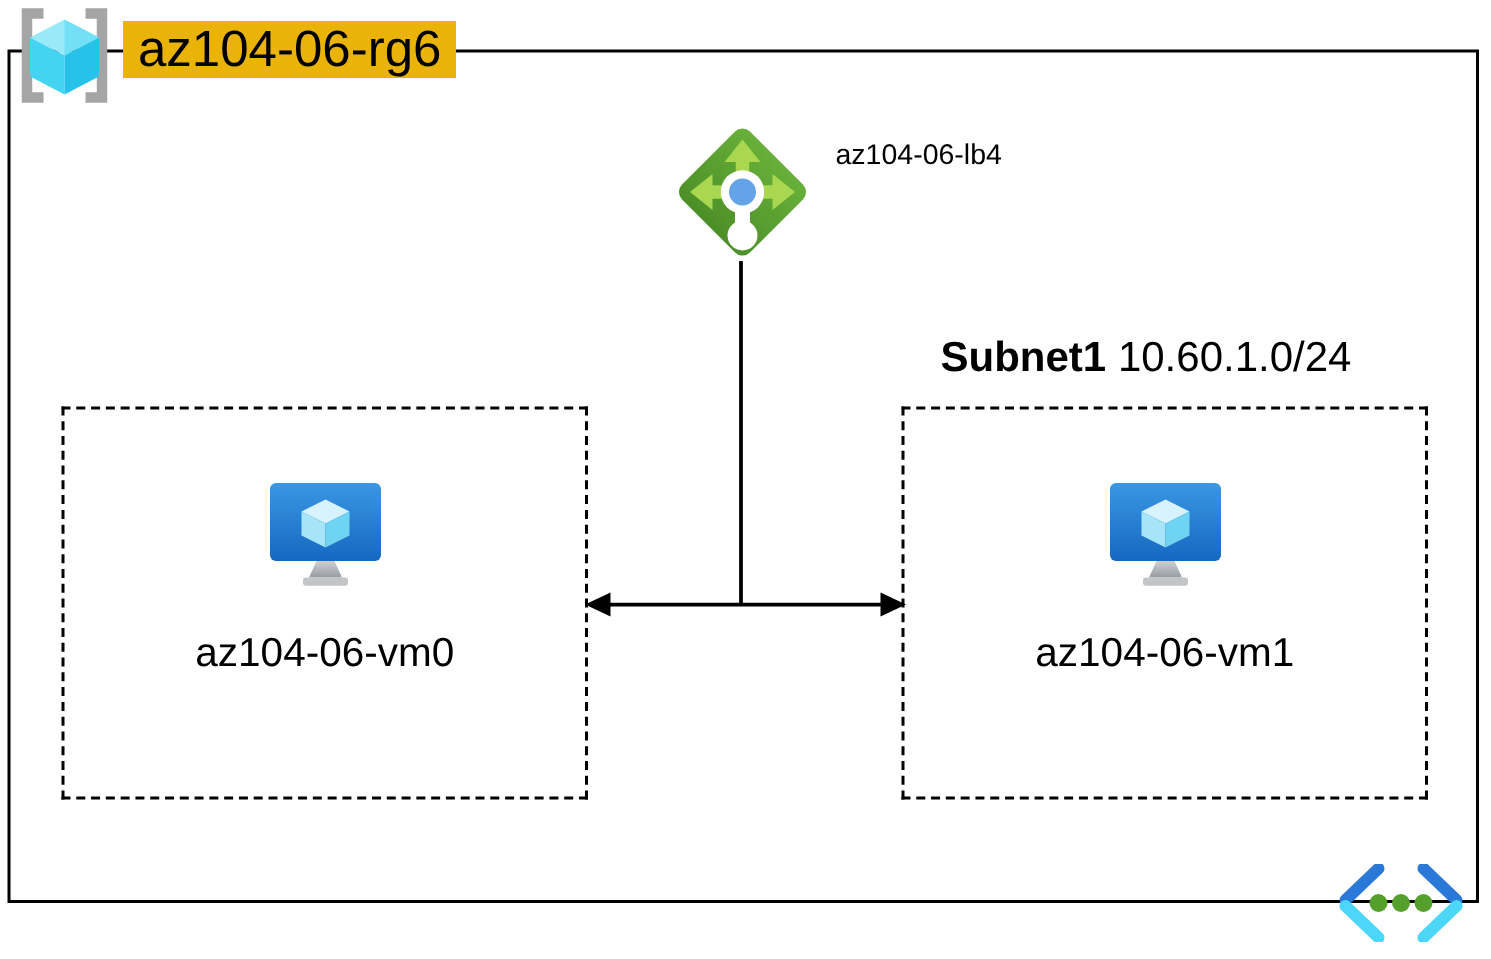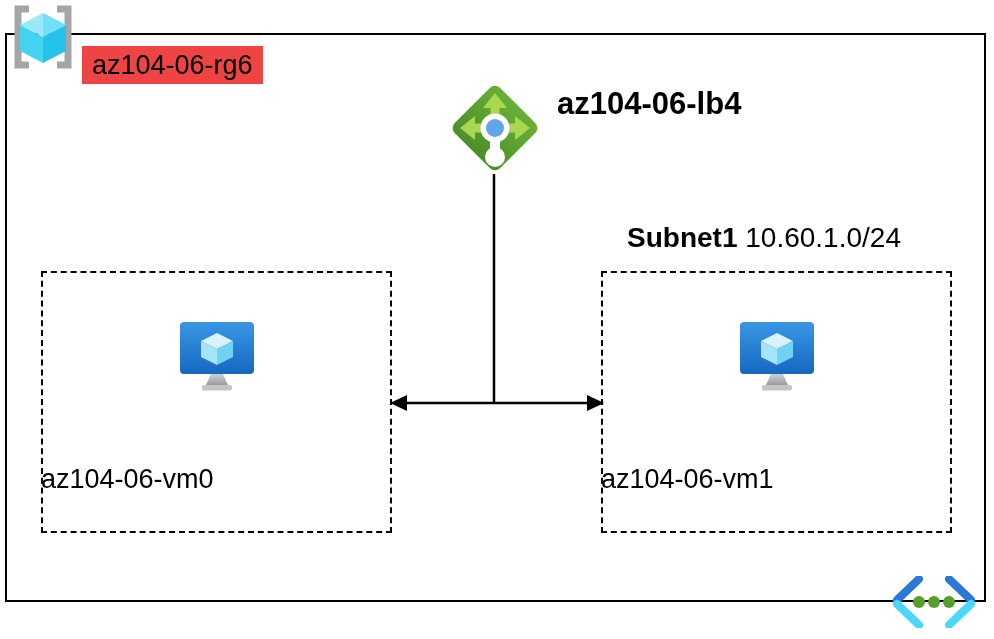--- a/index.html
+++ b/index.html
@@ -7,30 +7,30 @@
     position:relative;width:994px;height:639px;background:#ffffff;
     font-family:"Liberation Sans",sans-serif;color:#000;overflow:hidden;
   }
   .abs{position:absolute;}
   .rg-box{
     left:5px;top:33px;width:981px;height:569px;
     border:2px solid #000;box-sizing:border-box;
   }
   .rg-label{
     left:82px;top:14px;height:38px;line-height:38px;
-    font-size:27px;background:#ef4444;padding:0 10px;white-space:nowrap;margin-top:32px;
+    font-size:34px;background:#eab308;padding:0 10px;white-space:nowrap;
   }
-  .lb-label{left:557px;top:84px;font-size:31px;line-height:40px;white-space:nowrap;font-weight:bold;}
+  .lb-label{left:557px;top:84px;font-size:19px;line-height:40px;white-space:nowrap;}
   .subnet-label{top:221px;width:352px;text-align:center;font-size:28px;line-height:34px;white-space:nowrap;}
   .subnet-label .sname{font-weight:700;}
   .subnet-box{
     top:271px;width:351px;height:262px;
     border:2px dashed #000;box-sizing:border-box;background:transparent;
   }
-  .vm-label{top:461px;width:351px;text-align:left;font-size:27px;line-height:37px;}
+  .vm-label{top:417px;width:351px;text-align:center;font-size:27px;line-height:37px;}
   .vnet-label{left:18px;top:563px;font-size:27px;line-height:34px;white-space:nowrap;}
   svg{display:block;}
 </style>
 </head>
 <body>
 
 <div class="canvas">
 
   <div class="abs rg-box"></div>
 

